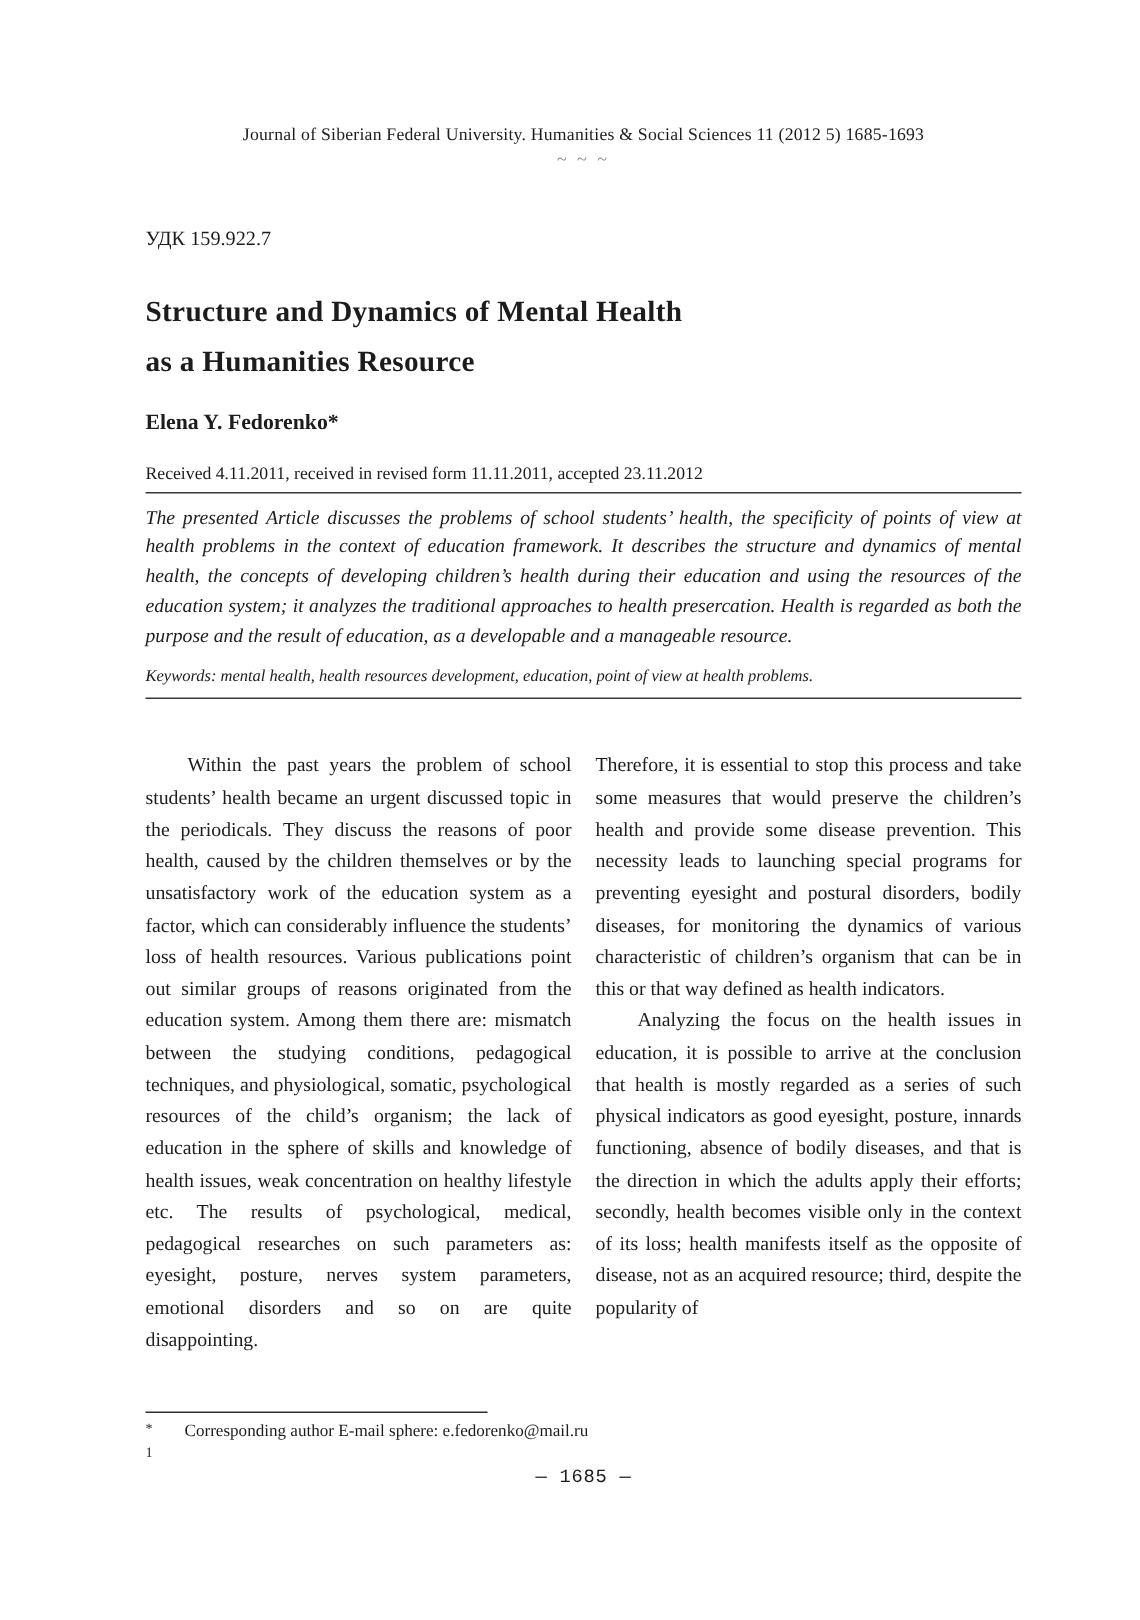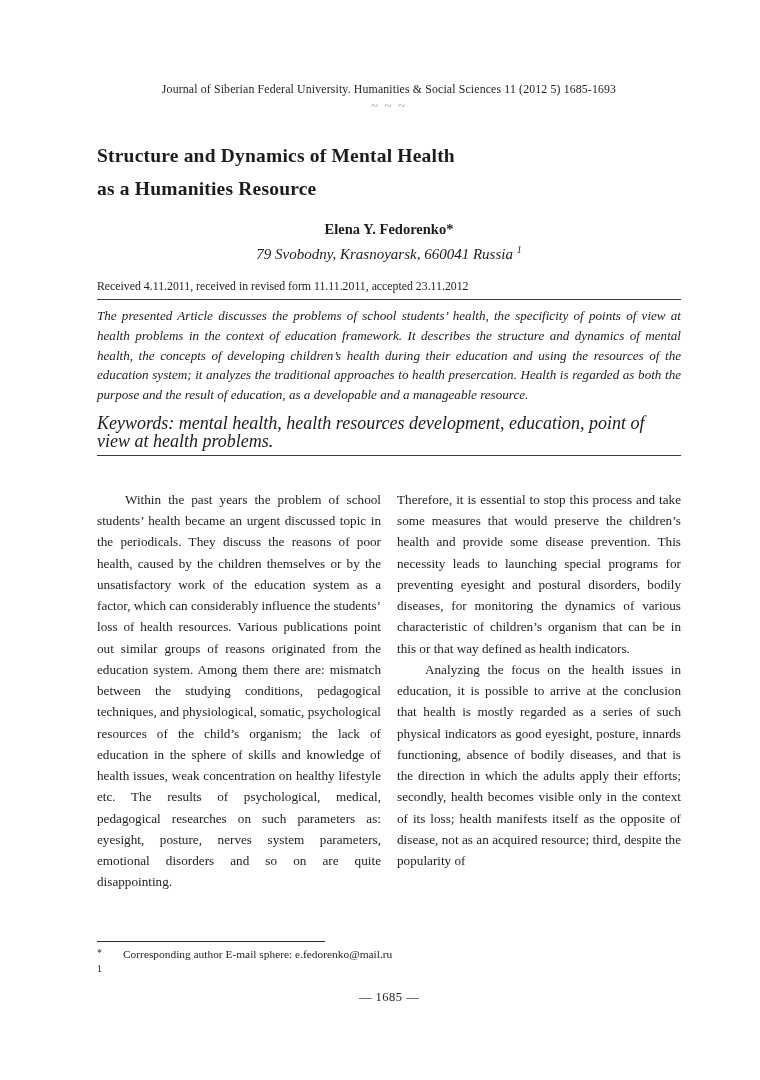--- a/index.html
+++ b/index.html
@@ -39,21 +39,21 @@
   .article-title {
     margin-top:25px;
     font-size:19.5px;
     font-weight:bold;
     line-height:33px;
     letter-spacing:0.2px;
     font-family:Liberation Serif, serif;
   }
   .author-block {
     margin-top:14px;
-    text-align:center;
+    text-align:left;
     line-height:20.5px;
   }
   .author-name { font-weight:bold; font-size:14.5px; }
   .author-affiliation, .author-address { font-style:italic; font-size:15px; }
   .author-address sup { font-size:10px; font-style:italic; }
   .received-line {
     margin-top:15px;
     text-align:left;
     font-size:11.8px;
   }
@@ -65,21 +65,21 @@
   .abstract {
     margin-top:6px;
     font-style:italic;
     font-size:13.1px;
     line-height:19.8px;
     text-align:justify;
   }
   .keywords {
     margin-top:9px;
     font-style:italic;
-    font-size:18px;
+    font-size:11px;
     line-height:18px;
   }
   .rule2 {
     border:none;
     border-top:1.5px solid #3a3a3a;
     margin-top:5px;
   }
   .columns {
     display:flex;
     gap:16px;
@@ -110,41 +110,41 @@
   }
   .footnote:first-of-type { margin-top:4px; }
   .footnote .marker {
     width:26px;
     flex:0 0 26px;
     font-size:9.5px;
     position:relative;
     top:-1px;
   }
   .page-number {
-    margin-top:12px;
     text-align:center;
     font-size:12.5px;
     letter-spacing:0.5px;
+    font-family:Liberation Mono, monospace;
   }
 </style>
 </head>
 <body>
 
 <div class="page">
   <div class="content">
 
     <div class="journal-line">Journal of Siberian Federal University. Humanities &amp; Social Sciences 11 (2012 5) 1685-1693</div>
     <div class="ornament">~ ~ ~</div>
 
+    <div class="udc">УДК 159.922.7</div>
 
     <h1 class="article-title"><span>Structure and Dynamics of Mental Health</span><br><span>as a Humanities Resource</span></h1>
 
     <div class="author-block">
       <div class="author-name">Elena Y. Fedorenko*</div>
-      <div class="author-address"><span>79 Svobodny, Krasnoyarsk, 660041 Russia </span><sup>1</sup></div>
     </div>
 
     <div class="received-line">Received 4.11.2011, received in revised form 11.11.2011, accepted 23.11.2012</div>
 
     <hr class="rule">
 
     <div class="abstract">The presented Article discusses the problems of school students’ health, the specificity of points of view at health problems in the context of education framework. It describes the structure and dynamics of mental health, the concepts of developing children’s health during their education and using the resources of the education system; it analyzes the traditional approaches to health presercation. Health is regarded as both the purpose and the result of education, as a developable and a manageable resource.</div>
 
     <div class="keywords">Keywords: mental health, health resources development, education, point of view at health problems.</div>
 

